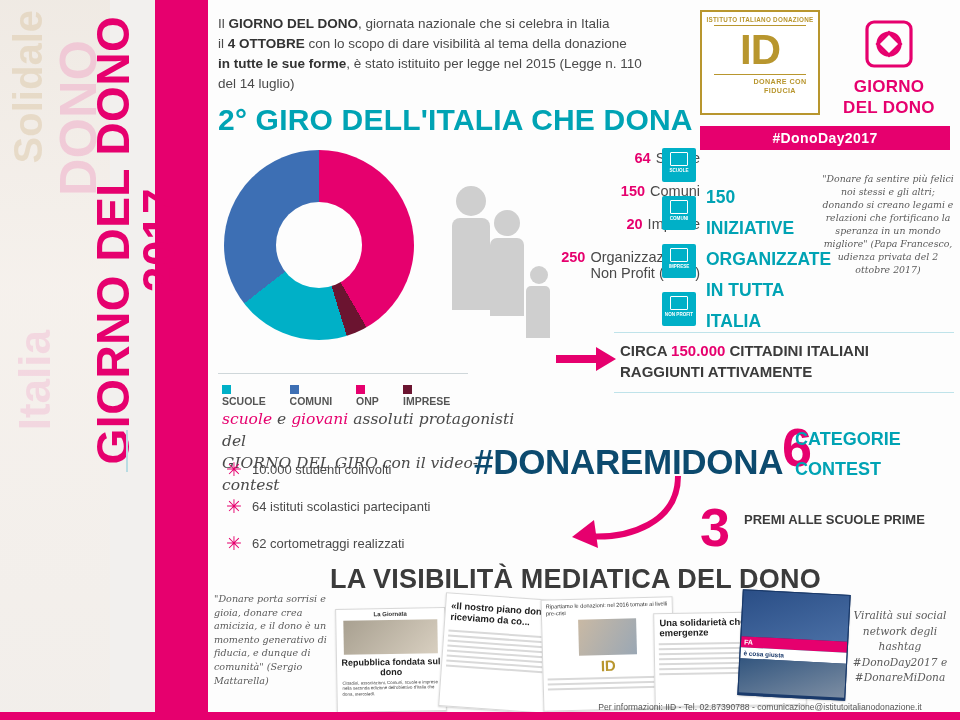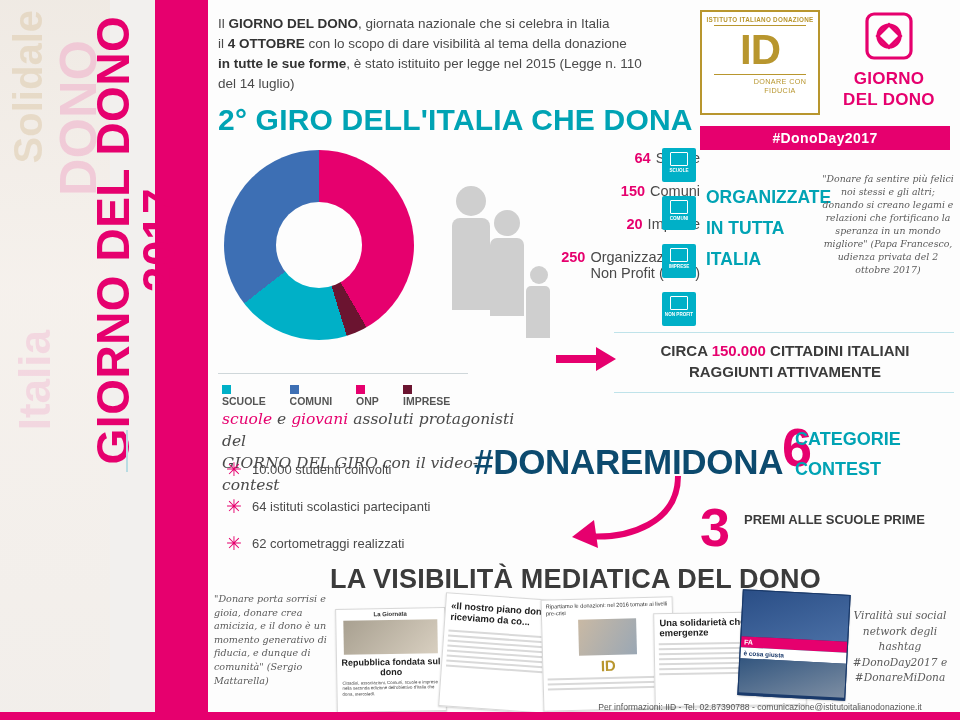--- a/index.html
+++ b/index.html
@@ -24,23 +24,23 @@
   
   .intro{position:absolute;left:218px;top:14px;width:470px;font-size:13.5px;color:#4a4a4a;line-height:20px;}
   .intro b{color:#333;}
 
   
   .logo-wrap{position:absolute;left:700px;top:10px;width:250px;height:125px;}
   .logo-id{position:absolute;left:0;top:0;width:120px;height:105px;border:2px solid #b8962e;box-sizing:border-box;
     text-align:center;background:#fff;}
   .logo-id .tiny-top{font-size:6.3px;color:#b8962e;letter-spacing:.3px;margin-top:4px;font-weight:bold;}
   .logo-id .big{font-size:42px;font-weight:bold;color:#b8962e;line-height:44px;letter-spacing:-1px;}
-  .logo-id .tiny-bot{font-size:7.2px;color:#b8962e;letter-spacing:.4px;font-weight:normal;margin-left:40px;}
+  .logo-id .tiny-bot{font-size:7.2px;color:#b8962e;letter-spacing:.4px;font-weight:bold;margin-left:40px;}
   .logo-id .rule{width:92px;height:1px;background:#b8962e;margin:2px auto;}
-  .logo-gdd{position:absolute;left:128px;top:0;width:122px;height:105px;text-align:center;}
+  .logo-gdd{position:absolute;left:128px;top:8px;width:122px;height:105px;text-align:center;}
   .gdd-mark{width:52px;height:52px;margin:0 auto;}
   .gdd-txt{font-size:17px;font-weight:bold;color:#e6006e;line-height:17px;margin-top:4px;letter-spacing:.3px;}
   .hashtag-bar{position:absolute;left:700px;top:126px;width:250px;height:24px;background:#e6006e;color:#fff;
     font-size:14px;font-weight:bold;display:flex;align-items:center;justify-content:center;letter-spacing:.4px;}
 
   
   .giro-title{position:absolute;left:218px;top:103px;font-size:30px;font-weight:bold;color:#00a3b4;letter-spacing:.2px;}
 
   
   .donut-wrap{position:absolute;left:224px;top:150px;width:190px;height:190px;}
@@ -73,21 +73,21 @@
   
   .iniz{position:absolute;left:706px;top:182px;width:120px;font-size:17.5px;font-weight:bold;color:#00a3b4;line-height:31px;}
 
   
   .quote-papa{position:absolute;left:822px;top:172px;width:132px;font-size:9.4px;color:#5a5a5a;line-height:13px;
     font-style:italic;font-family:"DejaVu Serif",serif;text-align:center;}
 
   
   .arrow-pink{position:absolute;left:556px;top:344px;width:62px;height:30px;}
   .cittadini{position:absolute;left:620px;top:340px;width:330px;font-size:15px;font-weight:bold;color:#3b3b3b;
-    line-height:21px;text-align:center;}
+    line-height:21px;text-align:left;}
   .cittadini .hi{color:#e6006e;}
   .cit-line-top{position:absolute;left:614px;top:332px;width:340px;height:1px;background:#bfe3ea;}
   .cit-line-bot{position:absolute;left:614px;top:392px;width:340px;height:1px;background:#bfe3ea;}
 
   
   .scuole-txt{position:absolute;left:222px;top:408px;width:300px;font-size:15.5px;color:#4a4a4a;line-height:22px;
     font-family:"DejaVu Serif",serif;font-style:italic;}
   .scuole-txt .pk{color:#e6006e;}
   .bullets{position:absolute;left:226px;top:462px;width:300px;}
   .bullet{display:flex;align-items:center;margin-bottom:22px;font-size:13px;color:#4a4a4a;}
@@ -230,20 +230,21 @@
   </div>
 
   <div class="badges">
     <div class="badge"><span class="bicon"></span><span>SCUOLE</span></div>
     <div class="badge"><span class="bicon"></span><span>COMUNI</span></div>
     <div class="badge"><span class="bicon"></span><span>IMPRESE</span></div>
     <div class="badge"><span class="bicon"></span><span>NON PROFIT</span></div>
   </div>
 
   <div class="iniz">
+    <div>150 INIZIATIVE</div>
     <div>ORGANIZZATE</div>
     <div>IN TUTTA ITALIA</div>
   </div>
 
   <div class="quote-papa">"Donare fa sentire più felici noi stessi e gli altri; donando si creano legami e relazioni che fortificano la speranza in un mondo migliore" (Papa Francesco, udienza privata del 2 ottobre 2017)</div>
 
   <svg class="arrow-pink" viewBox="0 0 62 30">
     <path d="M0 11 H40 V3 L60 15 L40 27 V19 H0 Z" fill="#e6006e"></path>
   </svg>
   <div class="cit-line-top"></div>

